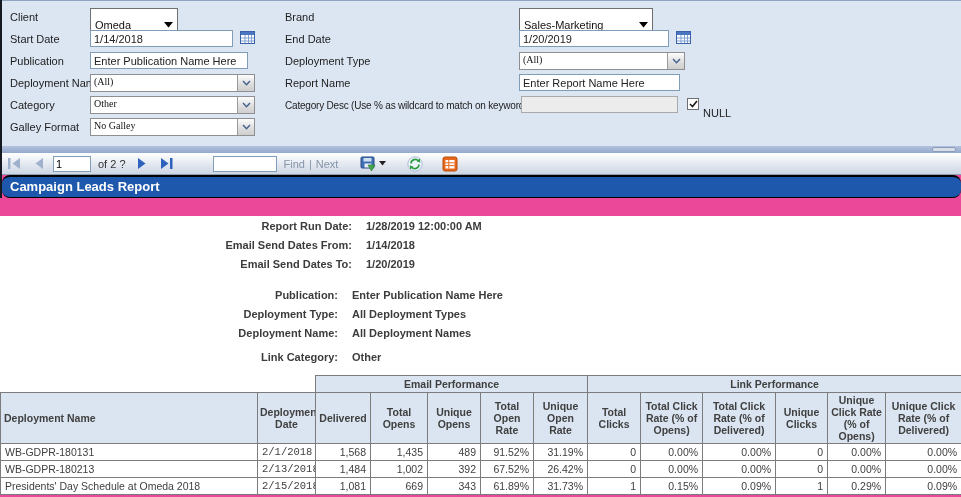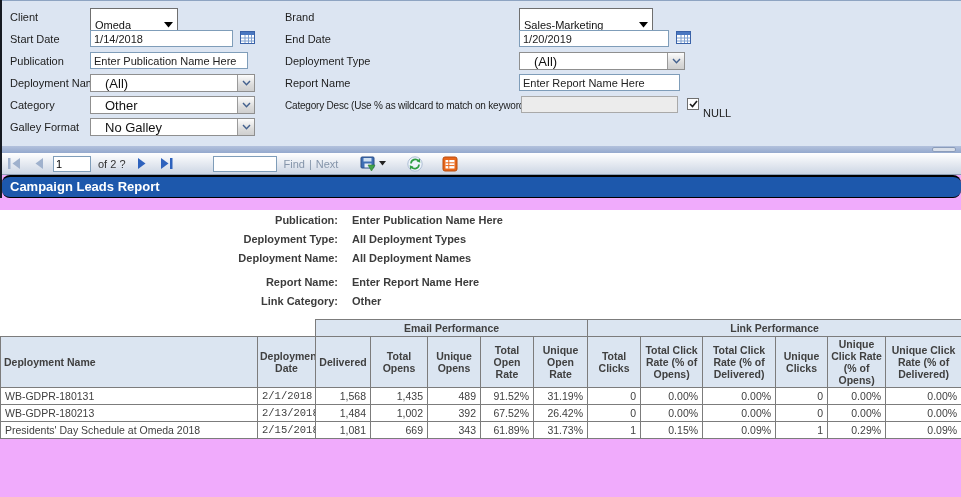--- a/index.html
+++ b/index.html
@@ -1,17 +1,17 @@
 <!DOCTYPE html>
 <html><head>
 <meta charset="utf-8">
 <style>
   * { margin:0; padding:0; box-sizing:border-box; }
   body { background:#fff; }
-  .page { width:961px; height:497px; position:relative; background:#f0abfc;
+  .page { width:961px; height:497px; position:relative; background:#ec4899;
           font-family:"Liberation Sans", sans-serif; overflow:hidden; }
 
   
   .top-chrome { border-left:2px solid #151a22; }
 
   .param-area { position:relative; height:146px; background:#dce5f2;
                 border-top:1px solid #8ea4c2; }
   .plabel { position:absolute; font-size:11px; color:#1d1d1d; white-space:nowrap; }
   .plabel.small { font-size:10px; letter-spacing:-0.2px; }
 
@@ -20,22 +20,22 @@
             padding:0 3px; }
   .tinput:disabled, .tinput.disabled { background:#ececec; border:1px solid #a9a9a9; }
 
   .dd-flat { position:absolute; height:17px; background:#fff; border:1px solid #6f6f6f;
              display:flex; align-items:center; justify-content:space-between;
              padding:16px 4px; cursor:pointer; }
   .dd-flat .dd-val { font-size:11px; color:#111; white-space:nowrap; overflow:hidden; }
 
   .dd-classic { position:absolute; height:18px; background:#fff; border:1px solid #8f8f8f;
                 display:flex; align-items:stretch; cursor:pointer; }
-  .dd-classic .dd-val { flex:1; font-size:13px; color:#111; padding:1px 14px;
-                        white-space:nowrap; overflow:hidden; }
+  .dd-classic .dd-val { flex:1; font-size:10px; color:#111; padding:1px 3px;
+                        white-space:nowrap; overflow:hidden;font-family:Liberation Serif, serif; }
   .dd-btn { width:17px; background:linear-gradient(#fdfdfd,#dcdcdc 60%,#cfcfcf);
             border-left:1px solid #9a9a9a; display:flex; align-items:center;
             justify-content:center; }
 
   .cal-btn { position:absolute; width:16px; height:15px; cursor:pointer; background:none;
              border:none; padding:0; }
 
   .cb { position:absolute; width:12px; height:12px; background:#fff;
         border:1px solid #6f6f6f; display:flex; align-items:center; justify-content:center;
         cursor:pointer; }
@@ -262,29 +262,33 @@
       </button>
     </div>
 
     <div class="title-bar">
       <span>Campaign Leads Report</span>
     </div>
   </div>
 
   <div class="report-body">
 
+    <div class="info-block ib1">
+      <div class="info-row"><span class="ilabel">Report Run Date:</span><span class="ival">1/28/2019 12:00:00 AM</span></div>
+      <div class="info-row"><span class="ilabel">Email Send Dates From:</span><span class="ival">1/14/2018</span></div>
+      <div class="info-row"><span class="ilabel">Email Send Dates To:</span><span class="ival">1/20/2019</span></div>
+    </div>
 
     <div class="info-block ib2">
       <div class="info-row"><span class="ilabel">Publication:</span><span class="ival">Enter Publication Name Here</span></div>
       <div class="info-row"><span class="ilabel">Deployment Type:</span><span class="ival">All Deployment Types</span></div>
       <div class="info-row"><span class="ilabel">Deployment Name:</span><span class="ival">All Deployment Names</span></div>
     </div>
 
     <div class="info-block ib3">
-      <div class="info-row"><span class="ilabel">Report Name:</span><span class="ival">Enter Report Name Here</span></div>
       <div class="info-row"><span class="ilabel">Link Category:</span><span class="ival">Other</span></div>
     </div>
 
     <table class="rpt">
       <colgroup>
         <col style="width:257px">
           <col style="width:58px">
           <col style="width:55px">
           <col style="width:57px">
         <col style="width:53px">

